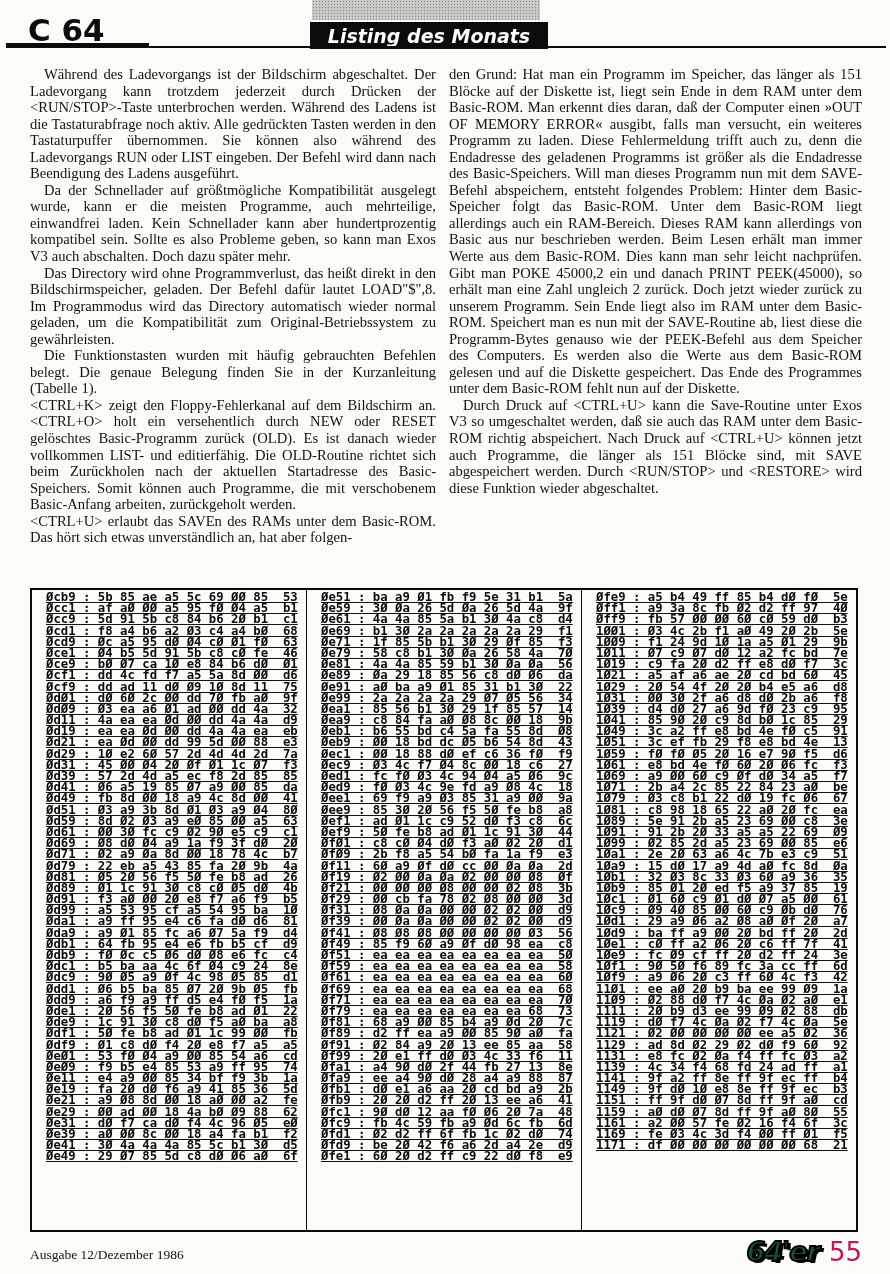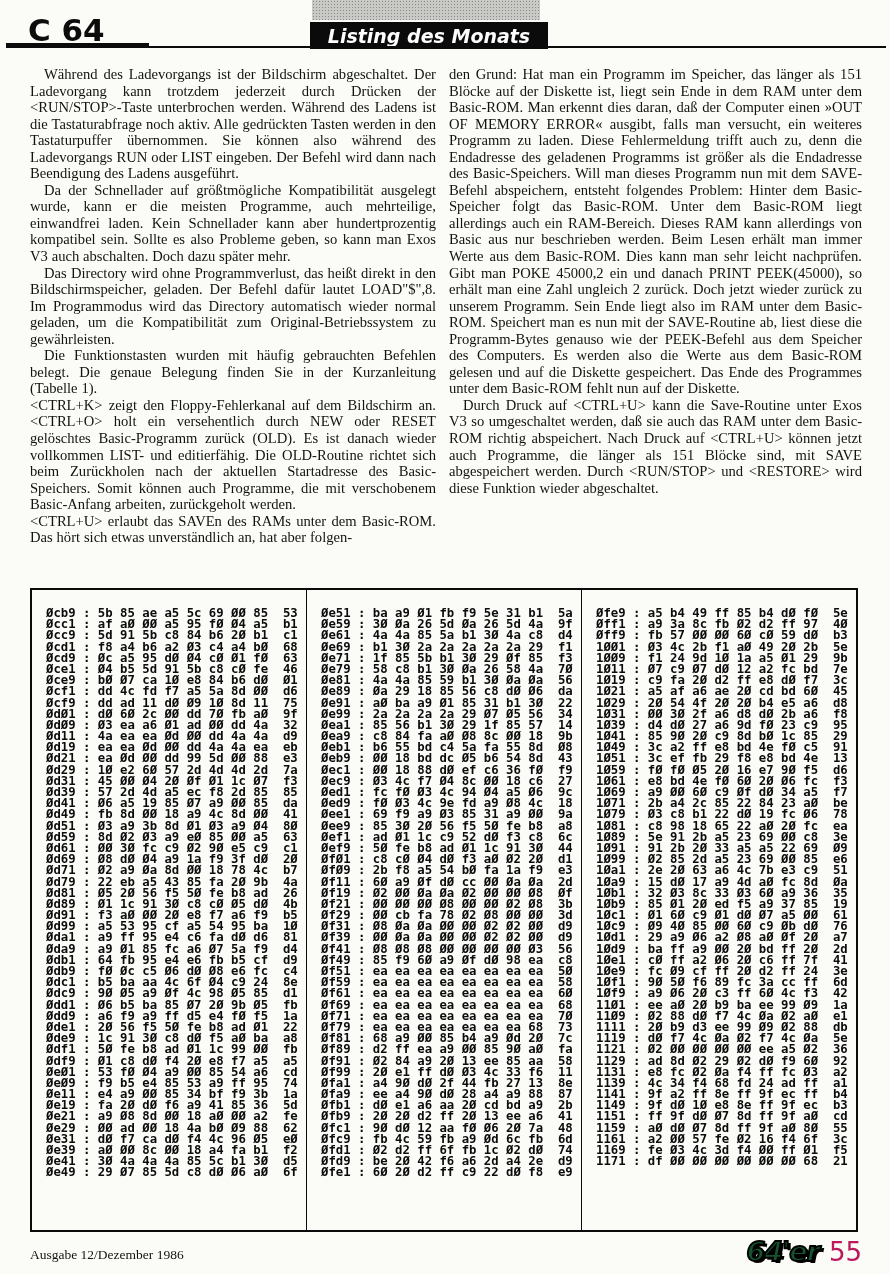--- a/index.html
+++ b/index.html
@@ -43,21 +43,21 @@
     word-spacing:0.2px;
   }
   .para.ind { text-indent:14px; }
 
   
   .listingbox {
     position:absolute; left:30px; top:588px; width:828px; height:644px;
     border:2px solid #0b0b0b; background:#fbfbf8;
     display:flex; box-sizing:border-box;
   }
-  .lcol { flex:1 1 0; padding:18px 0 0 14px; box-sizing:border-box; }
+  .lcol { flex:1 1 0; padding:2px 0 0 14px; box-sizing:border-box;text-decoration:underline; }
   .lcol + .lcol { border-left:1.5px solid #0b0b0b; }
   .lrow {
     font-family:"DejaVu Sans Mono", monospace; font-weight:bold;
     font-size:12.3px; line-height:11.18px; white-space:pre; color:#0c0c0c;
   }
 
   
   .footer {
     position:absolute; left:30px; top:1236px; width:832px;
     display:flex; justify-content:space-between; align-items:flex-end;
@@ -221,21 +221,21 @@
         <div class="lrow">1Ø29 : 2Ø 54 4f 2Ø 2Ø b4 e5 a6  d8</div>
         <div class="lrow">1Ø31 : ØØ 3Ø 2f a6 d8 dØ 2b a6  f8</div>
         <div class="lrow">1Ø39 : d4 dØ 27 a6 9d fØ 23 c9  95</div>
         <div class="lrow">1Ø41 : 85 9Ø 2Ø c9 8d bØ 1c 85  29</div>
         <div class="lrow">1Ø49 : 3c a2 ff e8 bd 4e fØ c5  91</div>
         <div class="lrow">1Ø51 : 3c ef fb 29 f8 e8 bd 4e  13</div>
         <div class="lrow">1Ø59 : fØ fØ Ø5 2Ø 16 e7 9Ø f5  d6</div>
         <div class="lrow">1Ø61 : e8 bd 4e fØ 6Ø 2Ø Ø6 fc  f3</div>
         <div class="lrow">1Ø69 : a9 ØØ 6Ø c9 Øf dØ 34 a5  f7</div>
         <div class="lrow">1Ø71 : 2b a4 2c 85 22 84 23 aØ  be</div>
-        <div class="lrow">1Ø79 : Ø3 c8 b1 22 dØ 19 fc Ø6  78</div>
+        <div class="lrow">1Ø79 : Ø3 c8 b1 22 dØ 19 fc Ø6  67</div>
         <div class="lrow">1Ø81 : c8 98 18 65 22 aØ 2Ø fc  ea</div>
         <div class="lrow">1Ø89 : 5e 91 2b a5 23 69 ØØ c8  3e</div>
         <div class="lrow">1Ø91 : 91 2b 2Ø 33 a5 a5 22 69  Ø9</div>
         <div class="lrow">1Ø99 : Ø2 85 2d a5 23 69 ØØ 85  e6</div>
         <div class="lrow">1Øa1 : 2e 2Ø 63 a6 4c 7b e3 c9  51</div>
         <div class="lrow">1Øa9 : 15 dØ 17 a9 4d aØ fc 8d  Øa</div>
         <div class="lrow">1Øb1 : 32 Ø3 8c 33 Ø3 6Ø a9 36  35</div>
         <div class="lrow">1Øb9 : 85 Ø1 2Ø ed f5 a9 37 85  19</div>
         <div class="lrow">1Øc1 : Ø1 6Ø c9 Ø1 dØ Ø7 a5 ØØ  61</div>
         <div class="lrow">1Øc9 : Ø9 4Ø 85 ØØ 6Ø c9 Øb dØ  76</div>

